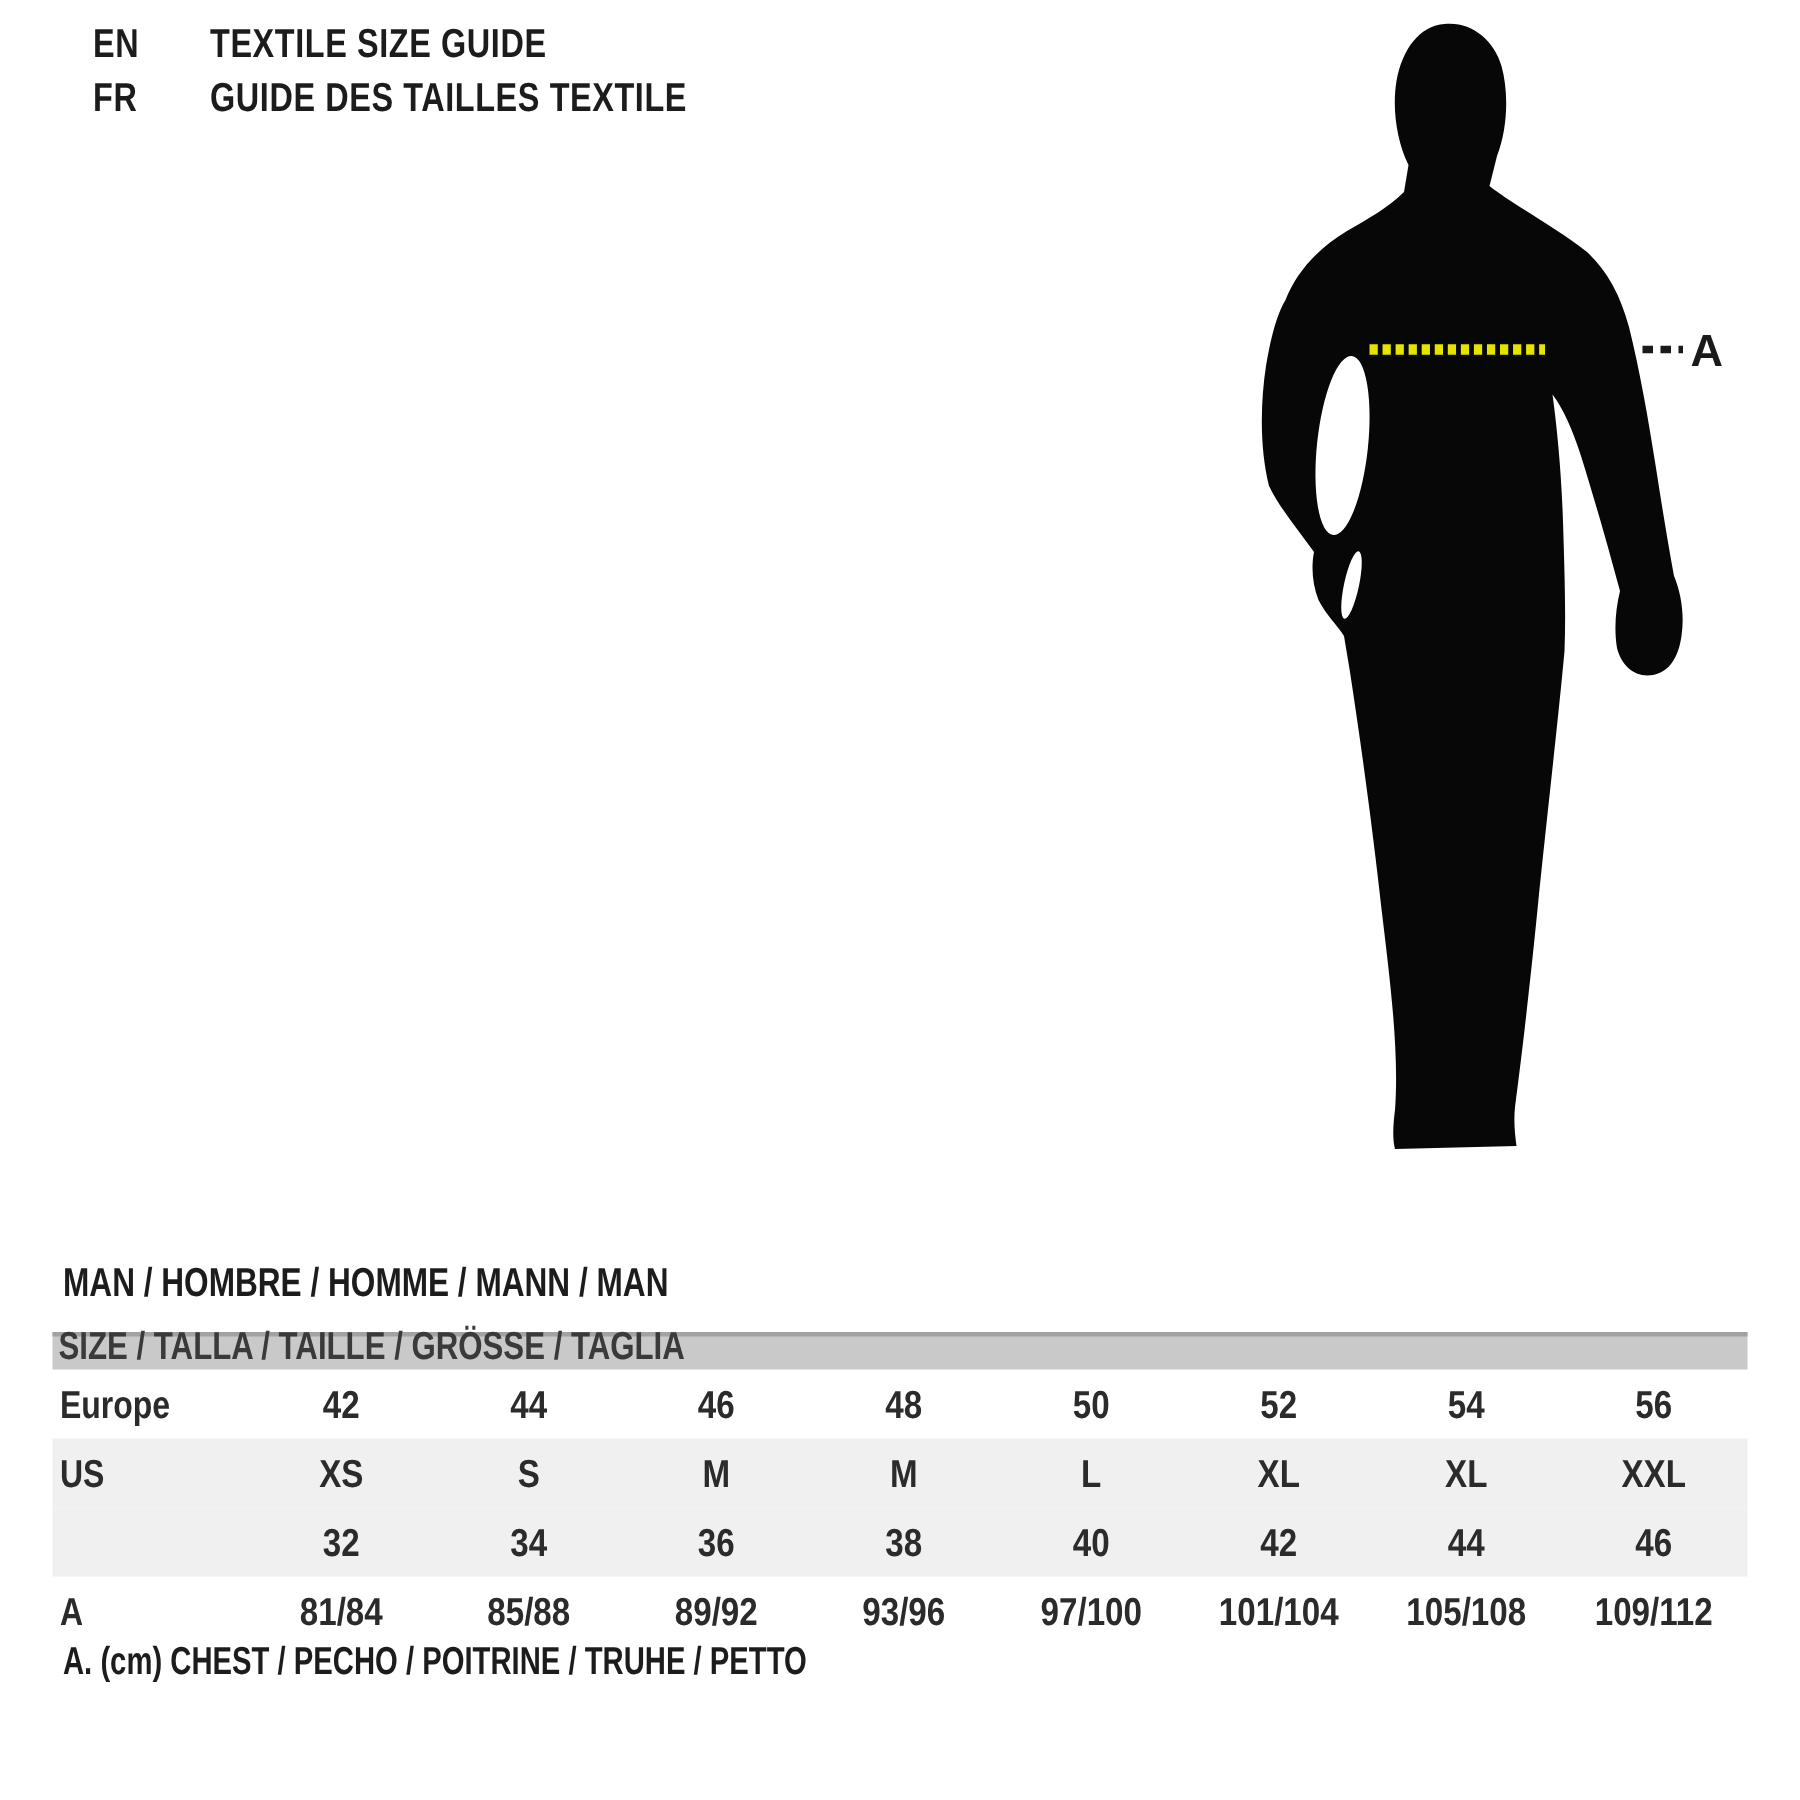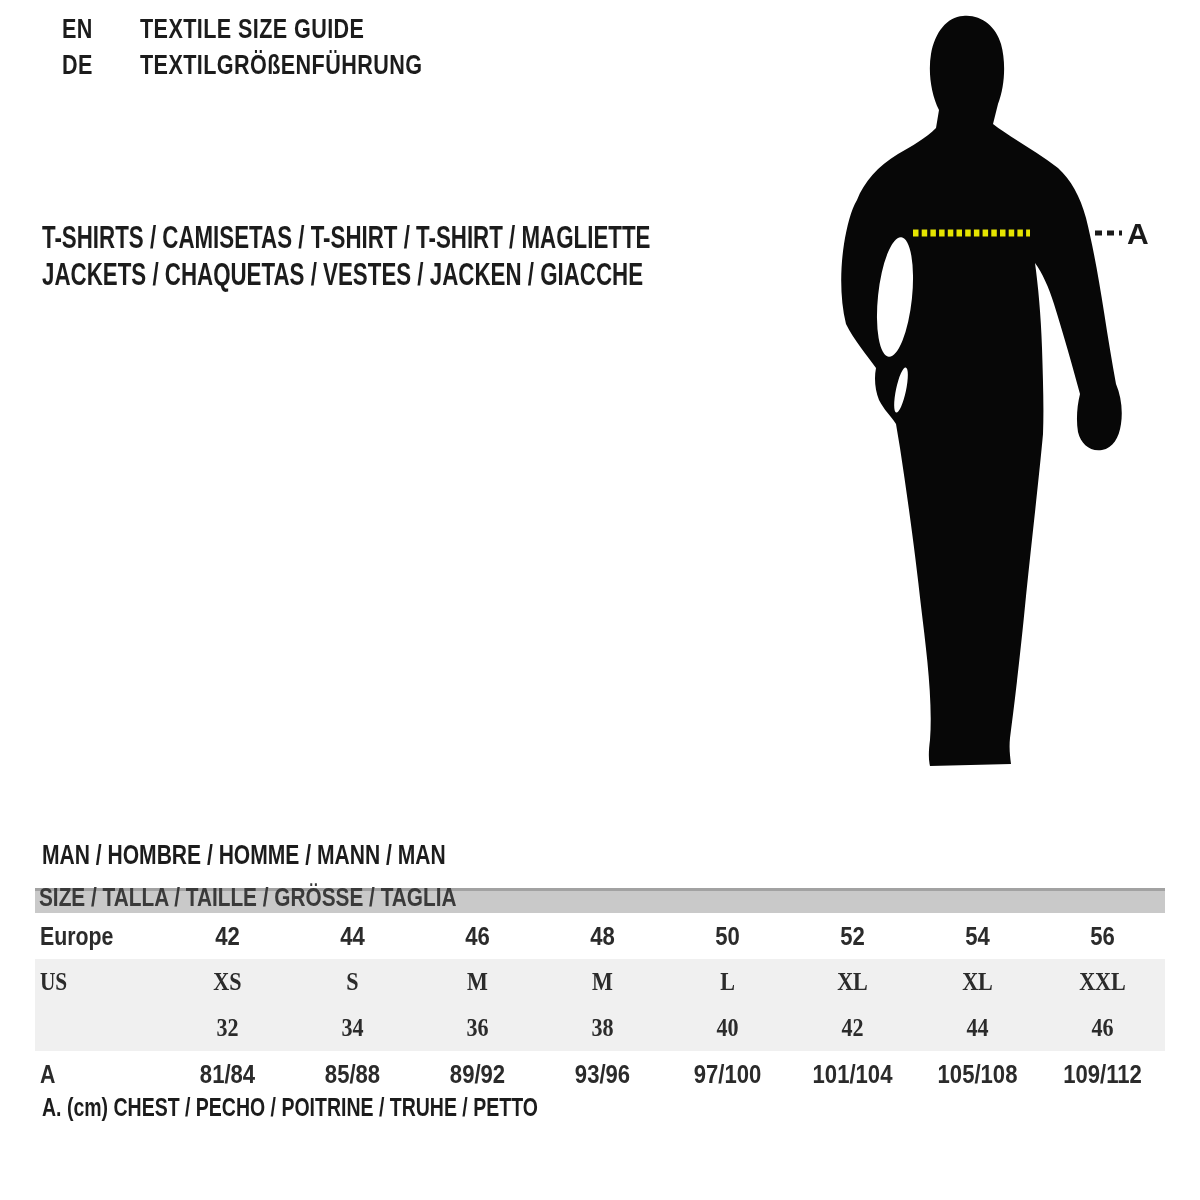--- a/index.html
+++ b/index.html
@@ -103,21 +103,21 @@
     white-space: nowrap;
     display: inline-block;
     transform: scaleX(0.80);
     transform-origin: 0 50%;
   }
   .table-row {
     display: flex;
     height: 46px;
     align-items: center;
   }
-  .table-row.band { background: #f0f0f0; font-family: Liberation Serif, serif; }
+  .table-row.band { background: #f0f0f0; }
   .row-label {
     flex: 0 0 130px;
     padding-left: 6px;
     font-weight: 700;
     font-size: 26px;
     color: #2b2b2b;
     white-space: nowrap;
     transform: scaleX(0.82);
     transform-origin: 0 50%;
   }
@@ -147,29 +147,25 @@
 <body>
 
 <div class="page">
 
   <div class="lang-block">
     <div class="lang-row">
       <span class="lang-code">EN</span>
       <span class="lang-label">TEXTILE SIZE GUIDE</span>
     </div>
     <div class="lang-row">
-      <span class="lang-code">DE</span>
-      <span class="lang-label">TEXTILGRÖßENFÜHRUNG</span>
+      <span class="lang-code">FR</span>
+      <span class="lang-label">GUIDE DES TAILLES TEXTILE</span>
     </div>
   </div>
 
-  <div class="category-block">
-    <span class="category-line">T-SHIRTS / CAMISETAS / T-SHIRT / T-SHIRT / MAGLIETTE</span>
-    <span class="category-line">JACKETS / CHAQUETAS / VESTES / JACKEN / GIACCHE</span>
-  </div>
 
   <div class="figure-wrap">
     <svg width="370" height="800" viewBox="0 0 370 800" xmlns="http://www.w3.org/2000/svg">
       <path fill="#070707" d="M 133,16
                C 150,14 166,26 171,44
                C 176,62 175,86 168,104
                L 163,124
                C 178,136 205,150 228,168
                C 241,180 250,196 256,218
                C 263,246 269,280 274,312

